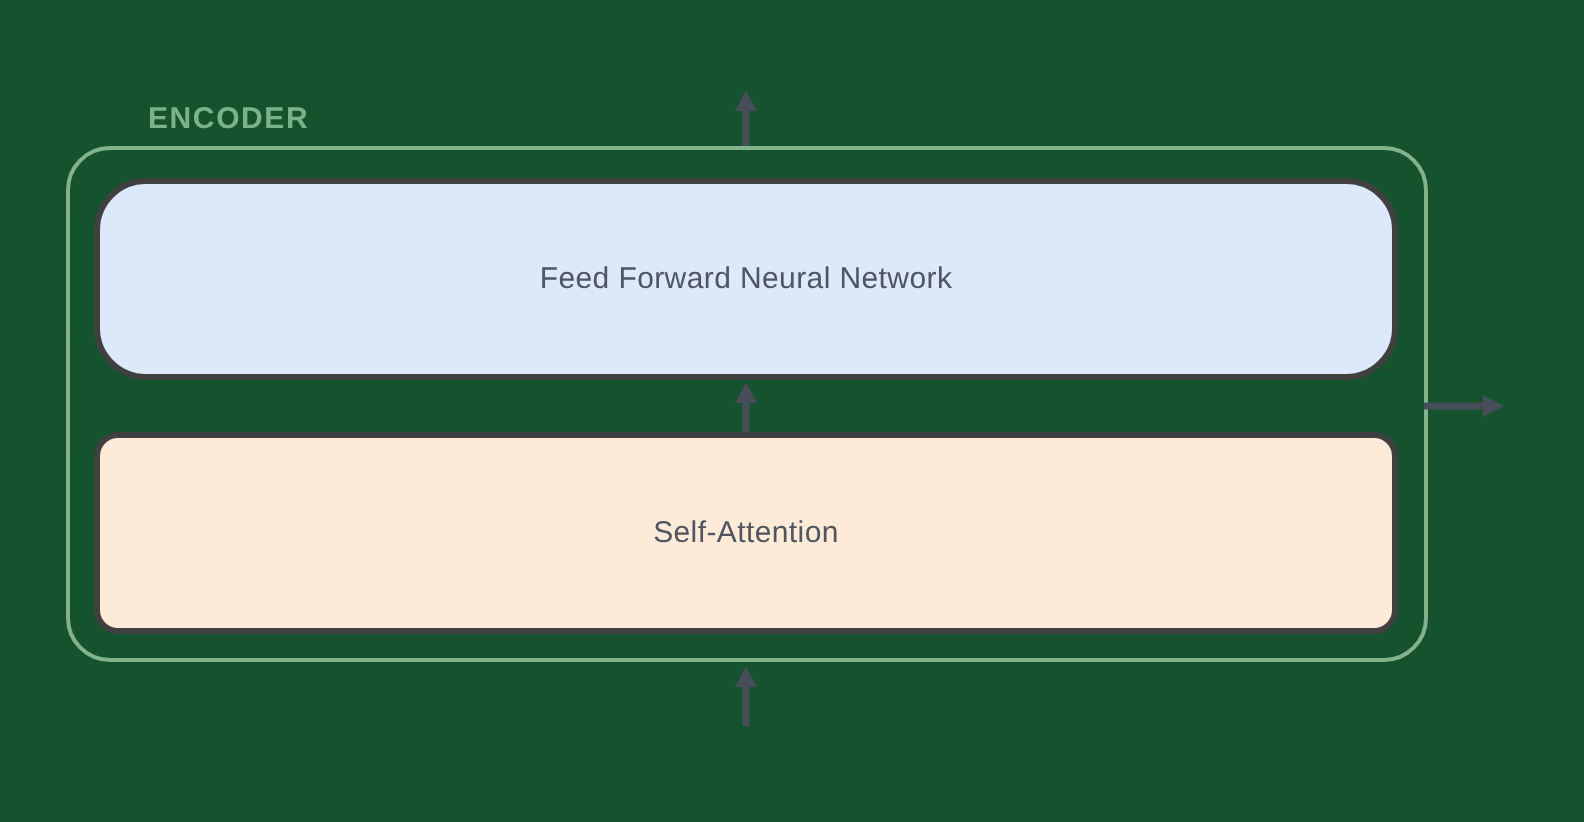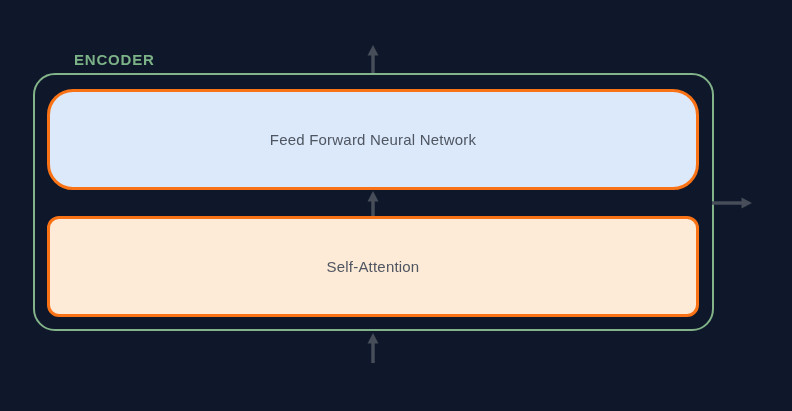--- a/index.html
+++ b/index.html
@@ -5,21 +5,21 @@
   html, body {
     margin: 0;
     padding: 0;
     background: #ffffff;
     font-family: "Liberation Sans", sans-serif;
   }
   .canvas {
     position: relative;
     width: 792px;
     height: 411px;
-    background: #0f172a;
+    background: #14532d;
     overflow: hidden;
   }
   .encoder-label {
     position: absolute;
     left: 74px;
     top: 51px;
     font-size: 15px;
     font-weight: 700;
     letter-spacing: 0.8px;
     color: #7cb287;
@@ -33,21 +33,21 @@
     border: 2px solid #82b389;
     border-radius: 22px;
     box-sizing: border-box;
     background: transparent;
   }
   .block {
     position: absolute;
     left: 47px;
     width: 652px;
     height: 101px;
-    border: 3px solid #f97316;
+    border: 3px solid #404040;
     border-radius: 26px;
     box-sizing: border-box;
     display: flex;
     align-items: center;
     justify-content: center;
   }
   .block-ffnn {
     top: 89px;
     background: #dbe9fb;
   }

